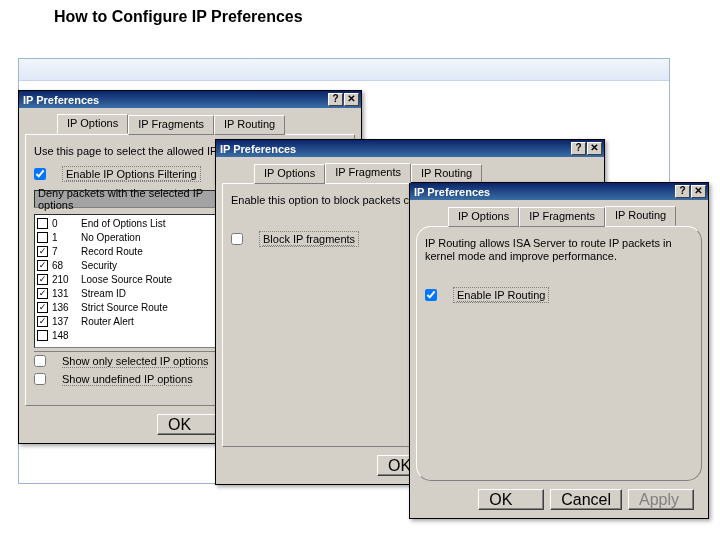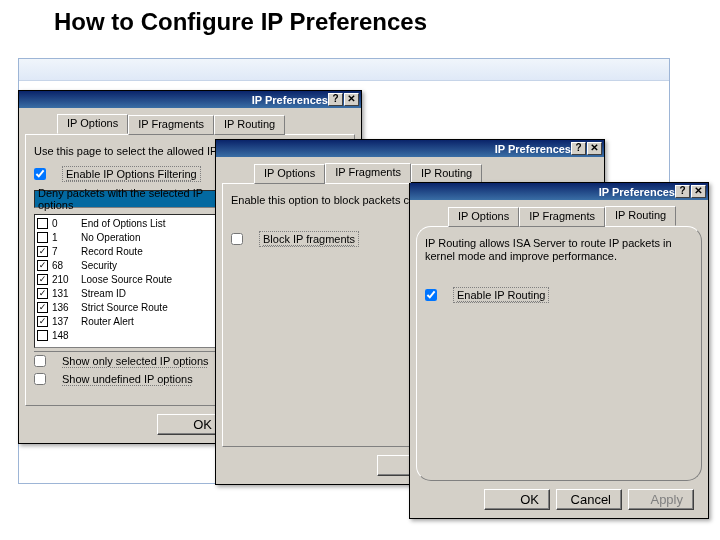--- a/index.html
+++ b/index.html
@@ -8,21 +8,21 @@
     width: 720px;
     height: 540px;
     font-family: Tahoma, Arial, sans-serif;
     font-size: 11px;
     background: #fff;
     color: #000;
     overflow: hidden;
   }
   .page-title {
     font-family: Arial, sans-serif;
-    font-size: 24px;
+    font-size: 16px;
     font-weight: bold;
     margin: 8px 0 6px 54px;
   }
   .backdrop {
     position: absolute;
     left: 18px; top: 58px;
     width: 652px; height: 426px;
     border: 1px solid #9db5d6;
     background: #fff;
   }
@@ -39,21 +39,21 @@
   }
   .titlebar {
     height: 17px;
     background: linear-gradient(#0a246a,#3a6ea5);
     color: #fff;
     font-weight: bold;
     font-size: 11px;
     display: flex;
     align-items: center;
     padding: 0 2px 0 4px;
-    justify-content: flex-end;
+    justify-content: space-between;
   }
   .titlebar .sysbtns { display: flex; gap: 1px; }
   .sysbtn {
     width: 15px; height: 13px;
     background: #d4d0c8;
     border: 1px solid #404040;
     border-top-color: #fff; border-left-color: #fff;
     font-family: Arial;
     font-size: 10px; line-height: 10px;
     text-align: center;
@@ -93,21 +93,21 @@
     padding: 8px;
   }
   .intro { margin: 2px 0 8px 0; line-height: 13px; }
   .cb { display: inline-flex; align-items: center; gap: 16px; }
   .cb input { width: 12px; height: 12px; margin: 0; }
   .cb span { text-decoration: underline dotted #7a7a7a; text-underline-offset: 2px; }
   .boxed { border: 1px dotted #808080; padding: 1px 3px; display: inline-block; }
   .combo {
     margin-top: 8px;
     width: 196px; height: 18px;
-    background: #0369a1;
+    background: #a3a3a3;
     border: 1px inset #808080;
     display: flex; align-items: center; justify-content: space-between;
     padding: 0 1px 0 3px;
     font-size: 11px;
   }
   .combo .dd {
     width: 14px; height: 14px;
     background: #d4d0c8;
     border: 1px solid #404040; border-top-color:#fff; border-left-color:#fff;
     text-align: center; line-height: 12px; font-size: 9px;
@@ -130,22 +130,22 @@
   .scroll .track { flex:1; background:#efefef; }
   .btnrow {
     display:flex; justify-content:center; gap:6px;
     margin: 8px 6px 8px 6px;
   }
   .btn {
     min-width: 66px; height: 21px;
     background: #d4d0c8;
     border: 1px solid #404040; border-top-color:#fff; border-left-color:#fff;
     box-shadow: inset -1px -1px 0 #808080;
-    font-size: 13px;
-    text-align:right; line-height:19px;
+    font-size: 16px;
+    text-align:left; line-height:19px;
     padding: 0 10px;
   }
   .btn.disabled { color: #808080; }
   .divline { height:1px; background:#808080; margin: 3px 0; }
   
   #dlg1 { left: 18px; top: 90px;  width: 344px; }
   #dlg2 { left: 215px; top: 139px; width: 390px; }
   #dlg3 { left: 409px; top: 182px; width: 300px; }
   #dlg1 .tabbody { min-height: 272px; }
   #dlg2 .tabbody { min-height: 264px; }

